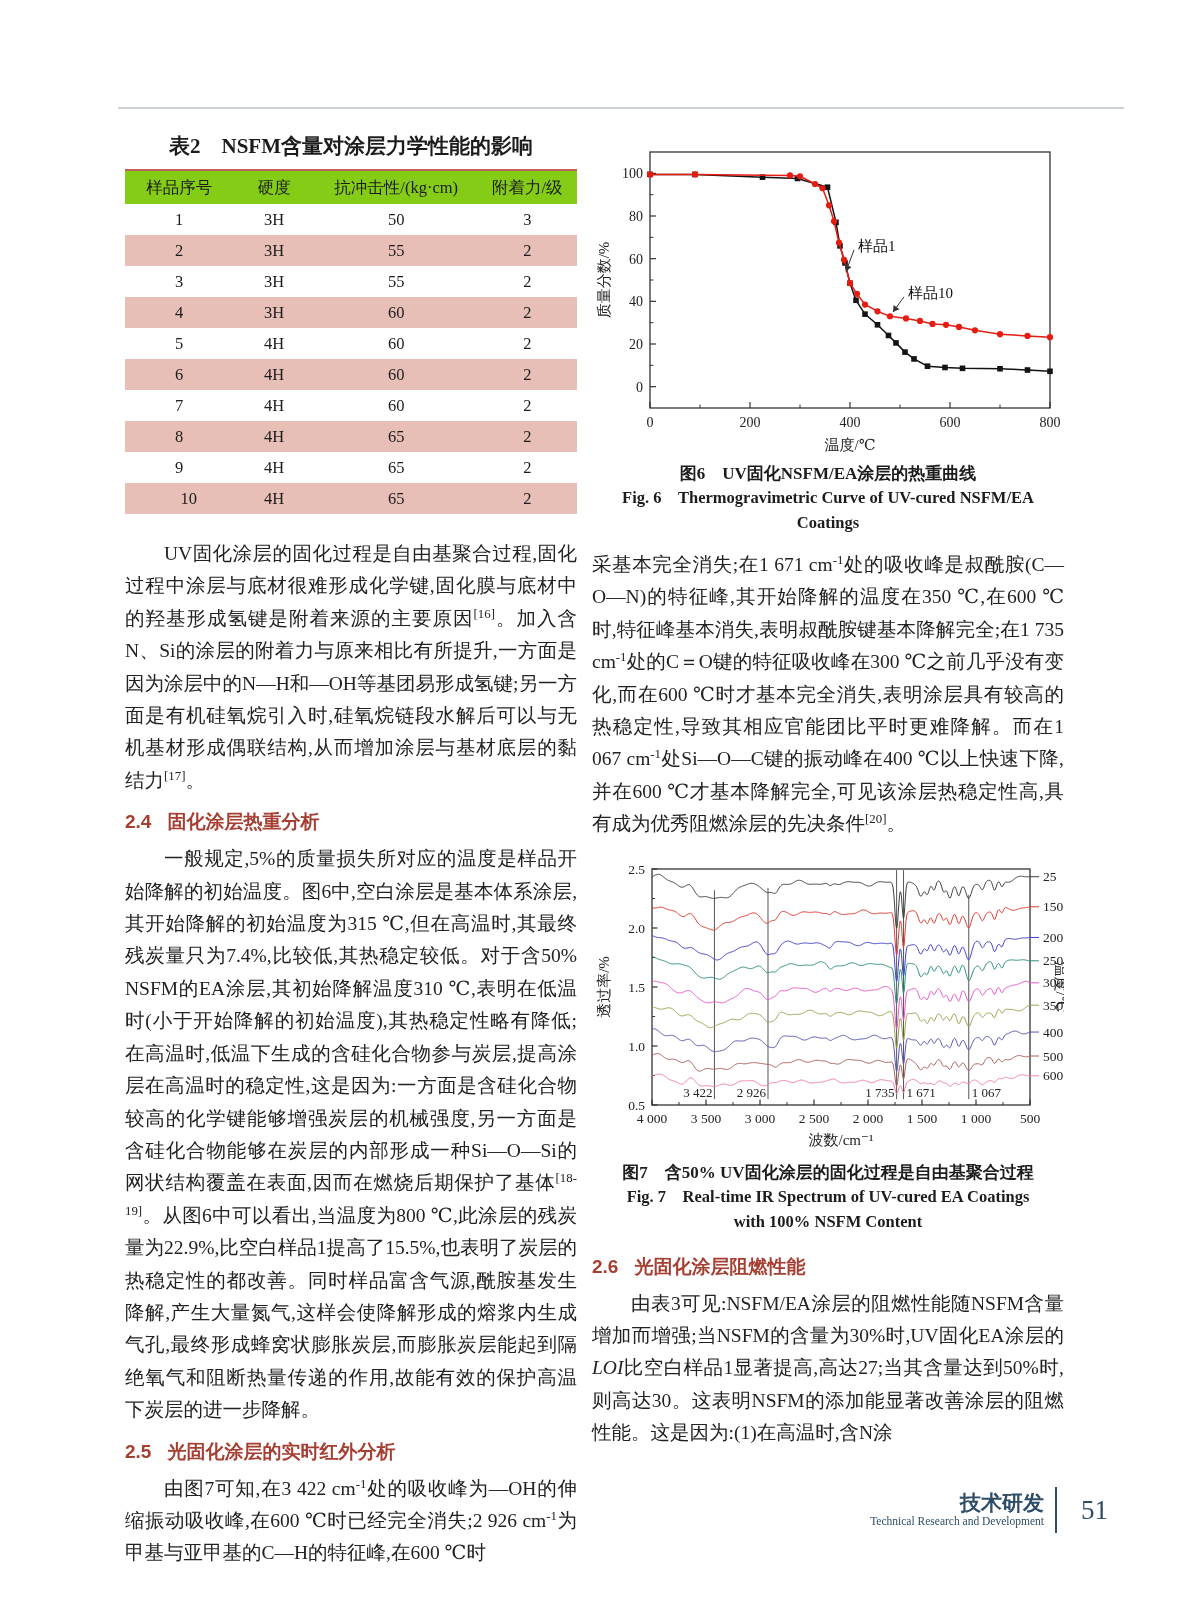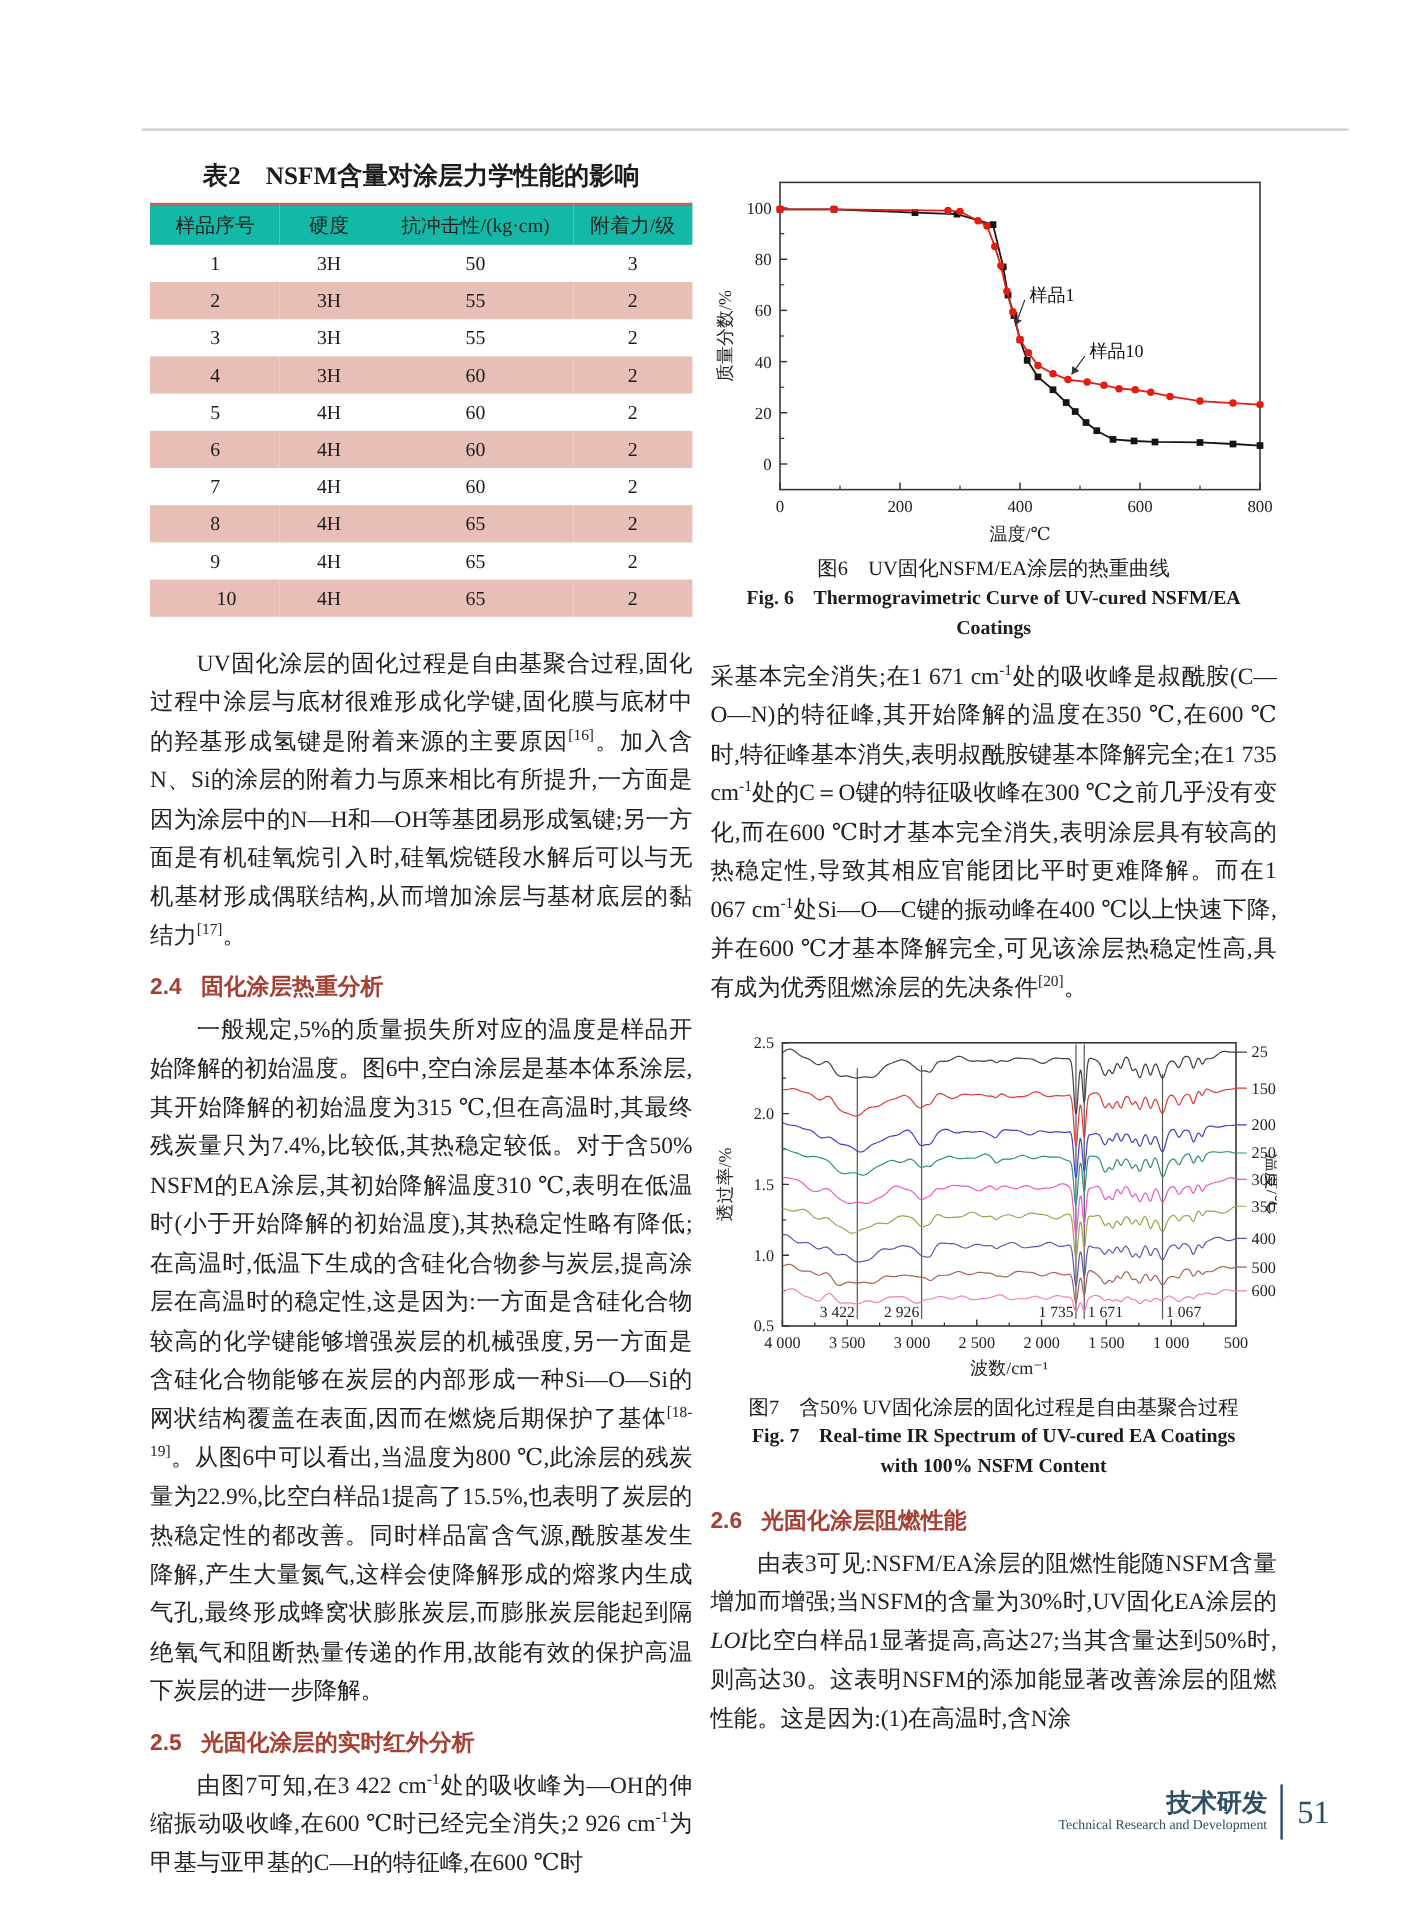--- a/index.html
+++ b/index.html
@@ -8,44 +8,44 @@
   
   .running-title{position:absolute;top:84px;right:125px;font-size:15px;color:#97a3ab;letter-spacing:.5px;}
   .header-rule{position:absolute;top:107px;left:118px;width:1006px;height:2px;background:#ccd2d6;}
   
   .col-left{position:absolute;left:125px;top:130px;width:452px;}
   .col-right{position:absolute;left:592px;top:138px;width:472px;}
   
   .tbl-title-zh{text-align:center;font-weight:bold;font-size:21px;margin:2px 0 4px 0;}
   .tbl-title-en{text-align:center;font-weight:bold;font-size:16.5px;line-height:24px;font-family:"Liberation Serif",serif;}
   table.mech{width:100%;border-collapse:collapse;margin-top:9px;font-size:16.5px;}
-  table.mech th{background:#14b8a6;border-top:2.5px solid #bf6257;font-weight:normal;
+  table.mech th{background:#84cc16;border-top:2.5px solid #bf6257;font-weight:normal;
         font-size:16.5px;height:31px;text-align:center;}
   table.mech td{height:29px;text-align:center;}
   tr.alt td{background:#e7bfb7;}
   
   .para{font-size:19.5px;line-height:32.4px;text-align:justify;text-justify:inter-ideograph;
         text-indent:2em;margin:0;color:#222;}
   .para.first{margin-top:24px;}
   .para.noindent{text-indent:0;}
   sup{font-size:66%;line-height:0;vertical-align:super;}
   .sec{font-family:"Liberation Sans","DejaVu Sans",sans-serif;color:#a63e32;font-size:19px;
        font-weight:bold;margin:12px 0 8px 0;}
   .sec .secnum{margin-right:16px;}
   
-  .fig-caption-zh{text-align:center;font-weight:normal;font-size:17px;margin-top:2px;}
+  .fig-caption-zh{text-align:center;font-weight:bold;font-size:17px;margin-top:2px;}
   .fig-caption-en{text-align:center;font-weight:bold;font-size:16.5px;line-height:25px;}
   .fig-block{margin-bottom:10px;}
   svg{display:block;}
   
   .footer{position:absolute;top:1487px;right:79px;display:flex;align-items:center;}
   .footer-text{text-align:right;color:#2e4d66;padding-right:11px;}
   .footer-zh{font-family:"Liberation Sans","DejaVu Sans",sans-serif;font-weight:bold;font-size:21px;line-height:23px;}
   .footer-en{font-size:11.5px;line-height:15px;}
-  .footer-num{color:#2e4d66;font-size:27px;border-left:2px solid #2e4d66;padding-left:12px;line-height:46px;}
+  .footer-num{color:#2e4d66;font-size:27px;border-left:2px solid #2e4d66;padding-left:24px;line-height:46px;}
 </style>
 </head>
 <body>
 
 <div class="page">
 
   <div class="header-rule"></div>
 
   <div class="col-left">
     <div class="fig-block">

